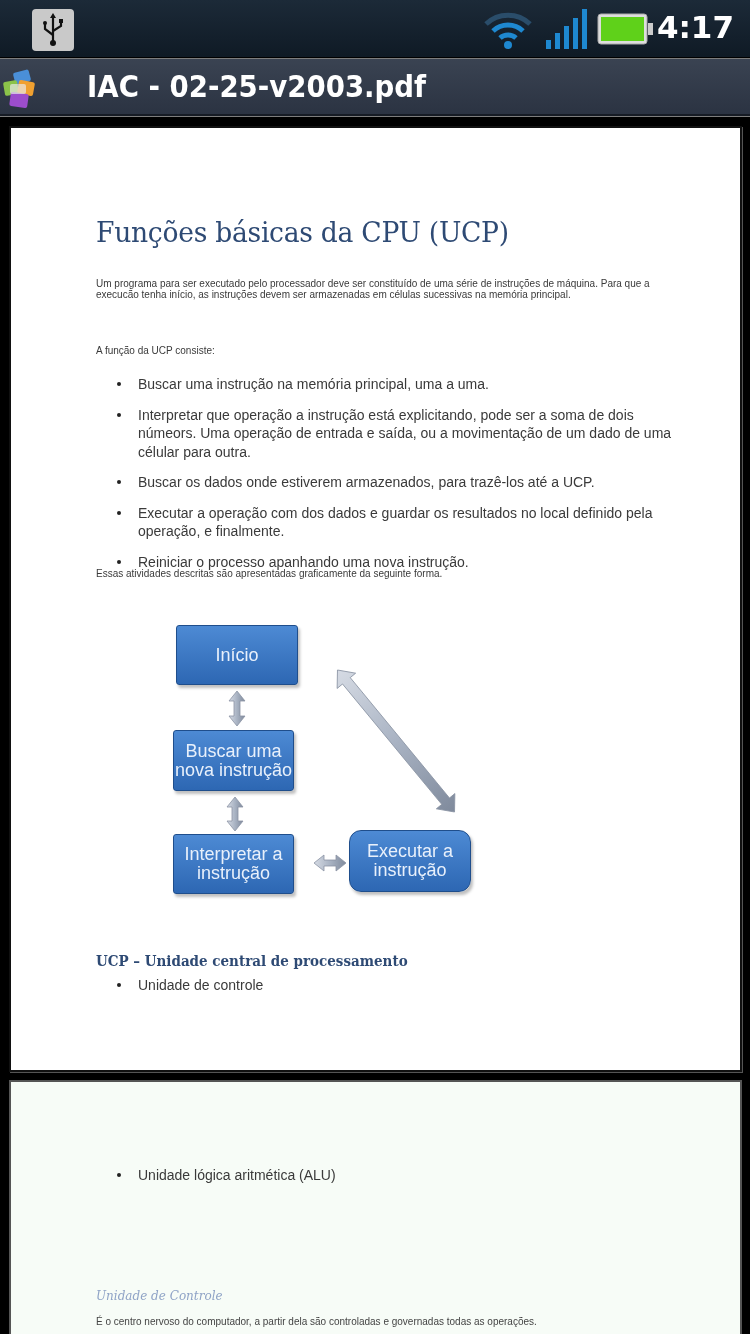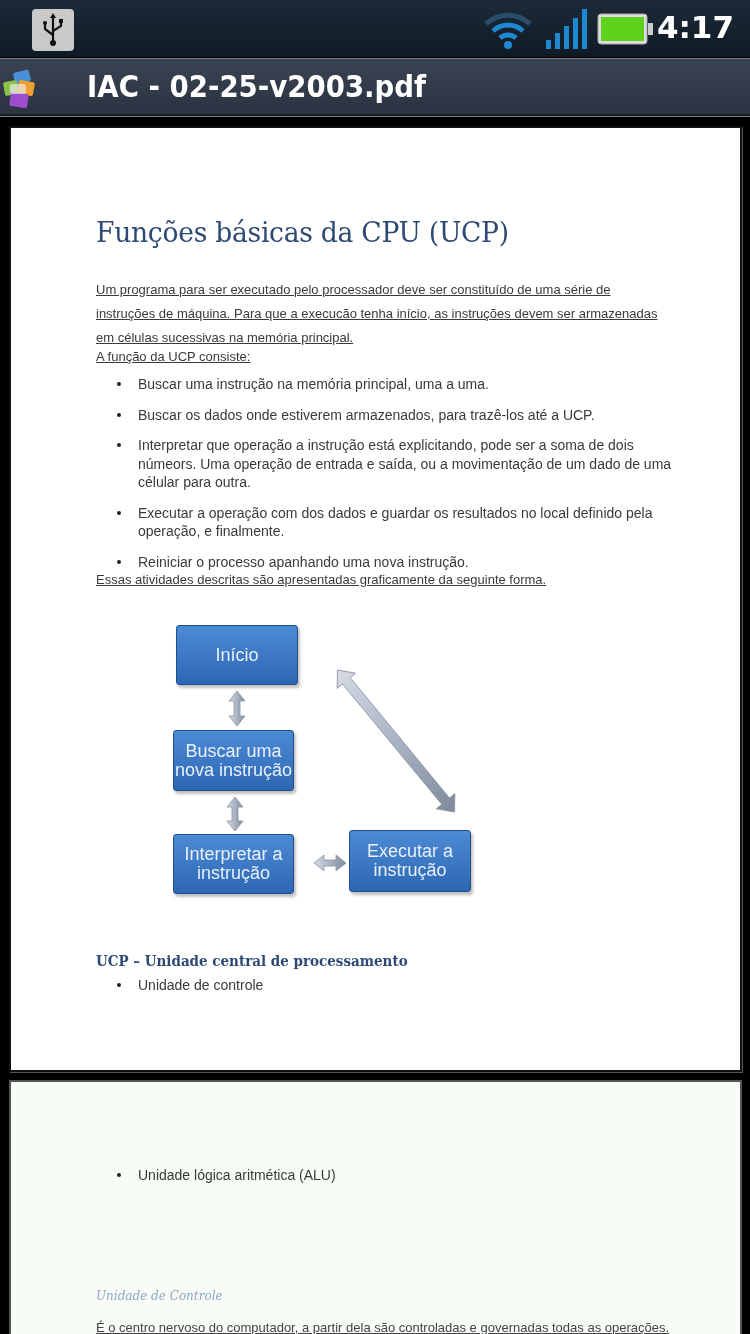--- a/index.html
+++ b/index.html
@@ -44,21 +44,21 @@
     .page-1 { left: 9px; top: 9px; width: 733px; height: 946px; box-shadow: 1px 1px 0 #555; }
     .page-2 { left: 9px; top: 963px; width: 733px; height: 300px; background: #f7fcf7; border-color: #555; border-bottom: none; }
 
     .p-title {
       position: absolute; left: 85px; top: 88px; color: #2e4a74;
       font-family: "DejaVu Serif", serif; font-size: 28px; letter-spacing: -0.3px;
       transform: scaleX(0.95); transform-origin: left center;
     }
     .body-text {
       position: absolute; color: #3a3a3a;
-      font-family: "Liberation Sans", sans-serif; font-size: 13px; line-height: 24px; text-decoration: underline;
+      font-family: "Liberation Sans", sans-serif; font-size: 10px; line-height: 11px;
     }
     .para1 { left: 85px; top: 150px; width: 570px; }
     .para2 { left: 85px; top: 217px; }
     .bullets { position: absolute; left: 105px; width: 560px; }
     .bullet {
       position: relative; padding-left: 22px; color: #3a3a3a;
       font-size: 14px; line-height: 18.5px; margin-bottom: 12px;
     }
     .bullet::before {
       content: ""; position: absolute; left: 1px; top: 7px; width: 4px; height: 4px;
@@ -71,21 +71,21 @@
     .fbox {
       position: absolute; background: linear-gradient(#4d8ad4, #2d67b3);
       border: 1px solid #1f4e8c; border-radius: 3px; color: #e8f0fb;
       font-family: "Liberation Sans", sans-serif; font-size: 18px; line-height: 19px;
       display: flex; align-items: center; justify-content: center; text-align: center;
       box-shadow: 2px 3px 3px rgba(0,0,0,0.25);
     }
     .fb-inicio { left: 10px; top: 4px; width: 122px; height: 60px; }
     .fb-buscar { left: 7px; top: 109px; width: 121px; height: 61px; }
     .fb-interp { left: 7px; top: 213px; width: 121px; height: 60px; }
-    .fb-exec { left: 183px; top: 209px; width: 122px; height: 62px; }
+    .fb-exec { left: 183px; top: 209px; width: 122px; height: 62px; border-radius: 12px; }
     .flow svg { position: absolute; left: 0; top: 0; }
 
     .h2 {
       position: absolute; left: 85px; top: 824px; color: #2e4a74;
       font-family: "DejaVu Serif", serif; font-weight: bold; font-size: 14.5px;
       transform: scaleX(0.93); transform-origin: left center;
     }
     .bl2 { top: 848px; }
 
     .bl3 { top: 84px; }
@@ -152,22 +152,22 @@
   <div class="doc-title">IAC - 02-25-v2003.pdf</div>
 </div>
 
 <div class="viewer">
   <div class="page page-1">
     <div class="p-title">Funções básicas da CPU (UCP)</div>
     <div class="body-text para1">Um programa para ser executado pelo processador deve ser constituído de uma série de instruções de máquina. Para que a execucão tenha início, as instruções devem ser armazenadas em células sucessivas na memória principal.</div>
     <div class="body-text para2">A função da UCP consiste:</div>
     <div class="bullets bl1">
       <div class="bullet">Buscar uma instrução na memória principal, uma a uma.</div>
+      <div class="bullet">Interpretar que operação a instrução está explicitando, pode ser a soma de dois númeors. Uma operação de entrada e saída, ou a movimentação de um dado de uma célular para outra.</div>
       <div class="bullet">Buscar os dados onde estiverem armazenados, para trazê-los até a UCP.</div>
-      <div class="bullet">Interpretar que operação a instrução está explicitando, pode ser a soma de dois númeors. Uma operação de entrada e saída, ou a movimentação de um dado de uma célular para outra.</div>
       <div class="bullet">Executar a operação com dos dados e guardar os resultados no local definido pela operação, e finalmente.</div>
       <div class="bullet">Reiniciar o processo apanhando uma nova instrução.</div>
     </div>
     <div class="body-text para3">Essas atividades descritas são apresentadas graficamente da seguinte forma.</div>
 
     <div class="flow">
       <svg width="320" height="290" viewBox="0 0 320 290">
         <defs>
           <linearGradient id="ag" x1="0" y1="0" x2="1" y2="0">
             <stop offset="0" stop-color="#d6dbe4"></stop>

